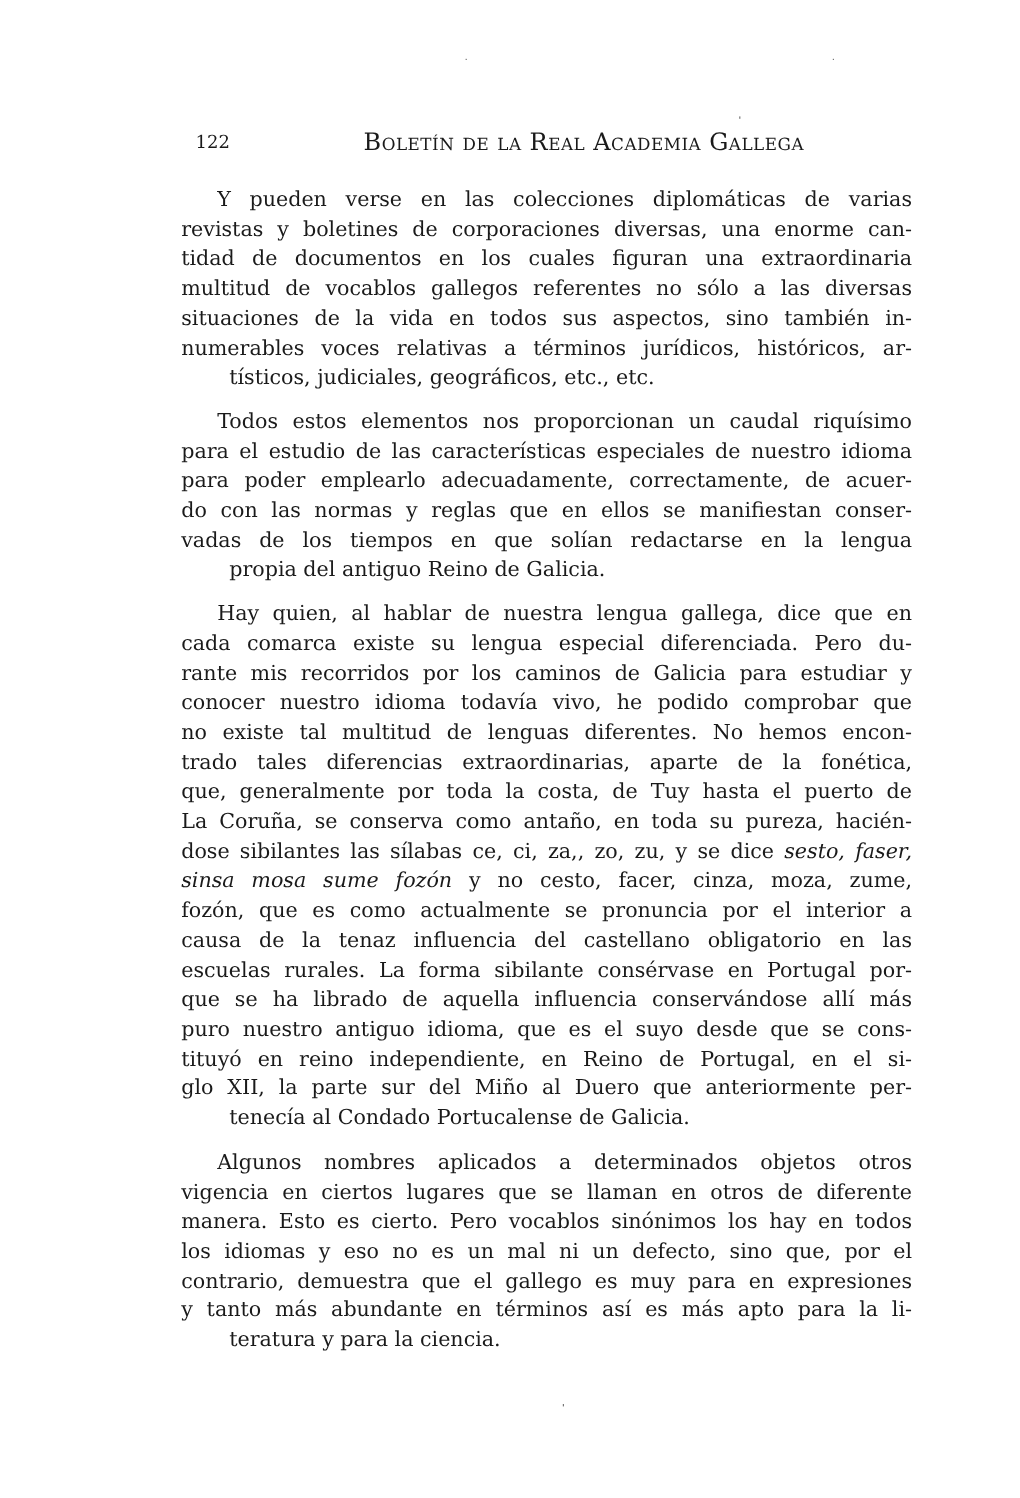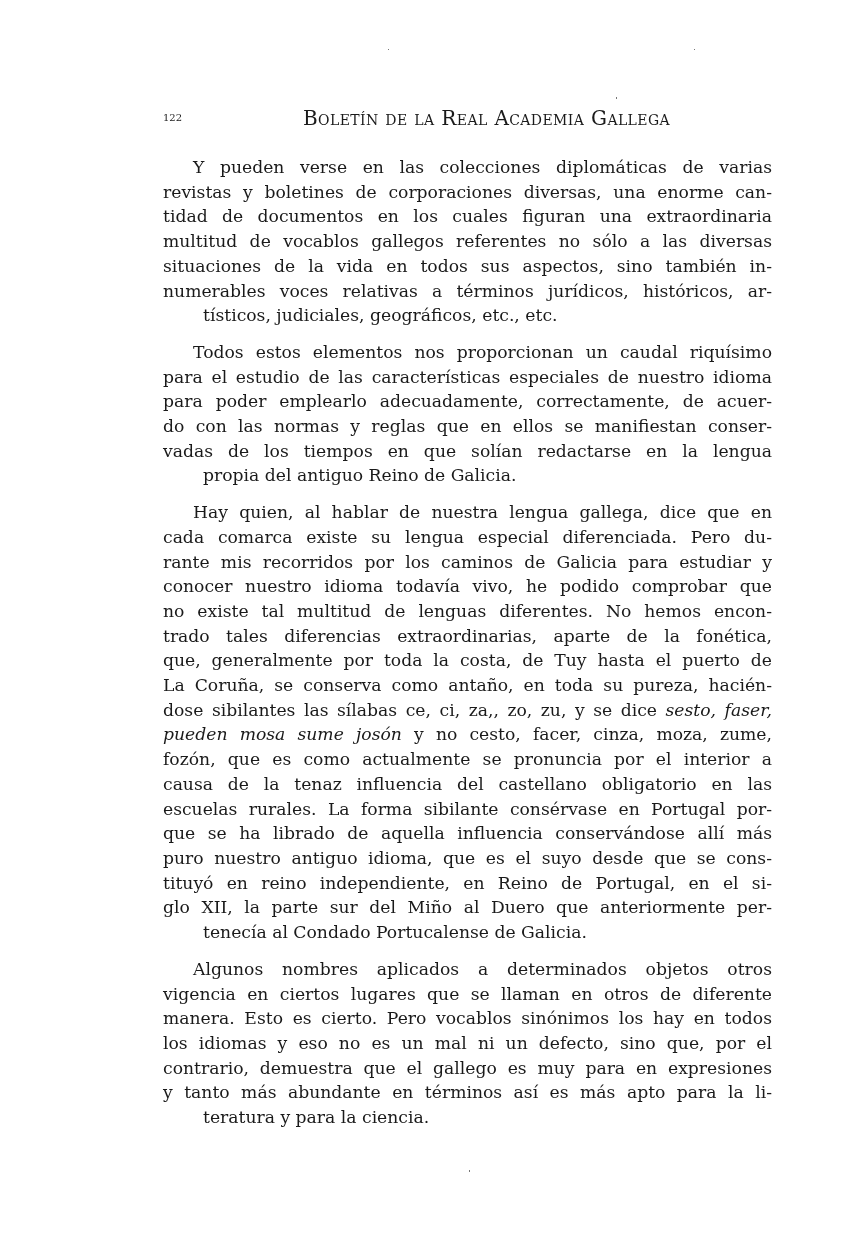--- a/index.html
+++ b/index.html
@@ -21,34 +21,34 @@
       left: 163px;
       width: 609px;
       height: 24px;
       font-size: 15px;
       line-height: 24px;
     }
     .page-number {
       position: absolute;
       left: 0;
       top: 0;
-      font-size: 10px;
+      font-size: 15px;
     }
     .journal-title {
       position: absolute;
       left: 140px;
       top: 0;
       font-variant: small-caps;
       font-size: 20px;
       letter-spacing: 0.4px;
     }
     .body-text {
       position: absolute;
       top: 155px;
-      left: 163px;
+      left: 151px;
       width: 609px;
       font-size: 17.2px;
       line-height: 24.7px;
     }
     .para {
       margin: 0 0 12px 0;
       text-align: justify;
       text-indent: 30px;
       hyphens: none;
     }
@@ -106,21 +106,21 @@
   <div class="para">
     <span class="line first">Hay quien, al hablar de nuestra lengua gallega, dice que en</span>
     <span class="line">cada comarca existe su lengua especial diferenciada. Pero du-</span>
     <span class="line">rante mis recorridos por los caminos de Galicia para estudiar y</span>
     <span class="line">conocer nuestro idioma todavía vivo, he podido comprobar que</span>
     <span class="line">no existe tal multitud de lenguas diferentes. No hemos encon-</span>
     <span class="line">trado tales diferencias extraordinarias, aparte de la fonética,</span>
     <span class="line">que, generalmente por toda la costa, de Tuy hasta el puerto de</span>
     <span class="line">La Coruña, se conserva como antaño, en toda su pureza, hacién-</span>
     <span class="line"><span>dose sibilantes las sílabas ce, ci, za,, zo, zu, y se dice</span> <em>sesto, faser,</em></span>
-    <span class="line"><em>pueden mosa sume josón</em> <span>y no cesto, facer, cinza, moza, zume,</span></span>
+    <span class="line"><em>sinsa mosa sume fozón</em> <span>y no cesto, facer, cinza, moza, zume,</span></span>
     <span class="line">fozón, que es como actualmente se pronuncia por el interior a</span>
     <span class="line">causa de la tenaz influencia del castellano obligatorio en las</span>
     <span class="line">escuelas rurales. La forma sibilante consérvase en Portugal por-</span>
     <span class="line">que se ha librado de aquella influencia conservándose allí más</span>
     <span class="line">puro nuestro antiguo idioma, que es el suyo desde que se cons-</span>
     <span class="line">tituyó en reino independiente, en Reino de Portugal, en el si-</span>
     <span class="line">glo XII, la parte sur del Miño al Duero que anteriormente per-</span>
     <span class="line last">tenecía al Condado Portucalense de Galicia.</span>
   </div>
 

